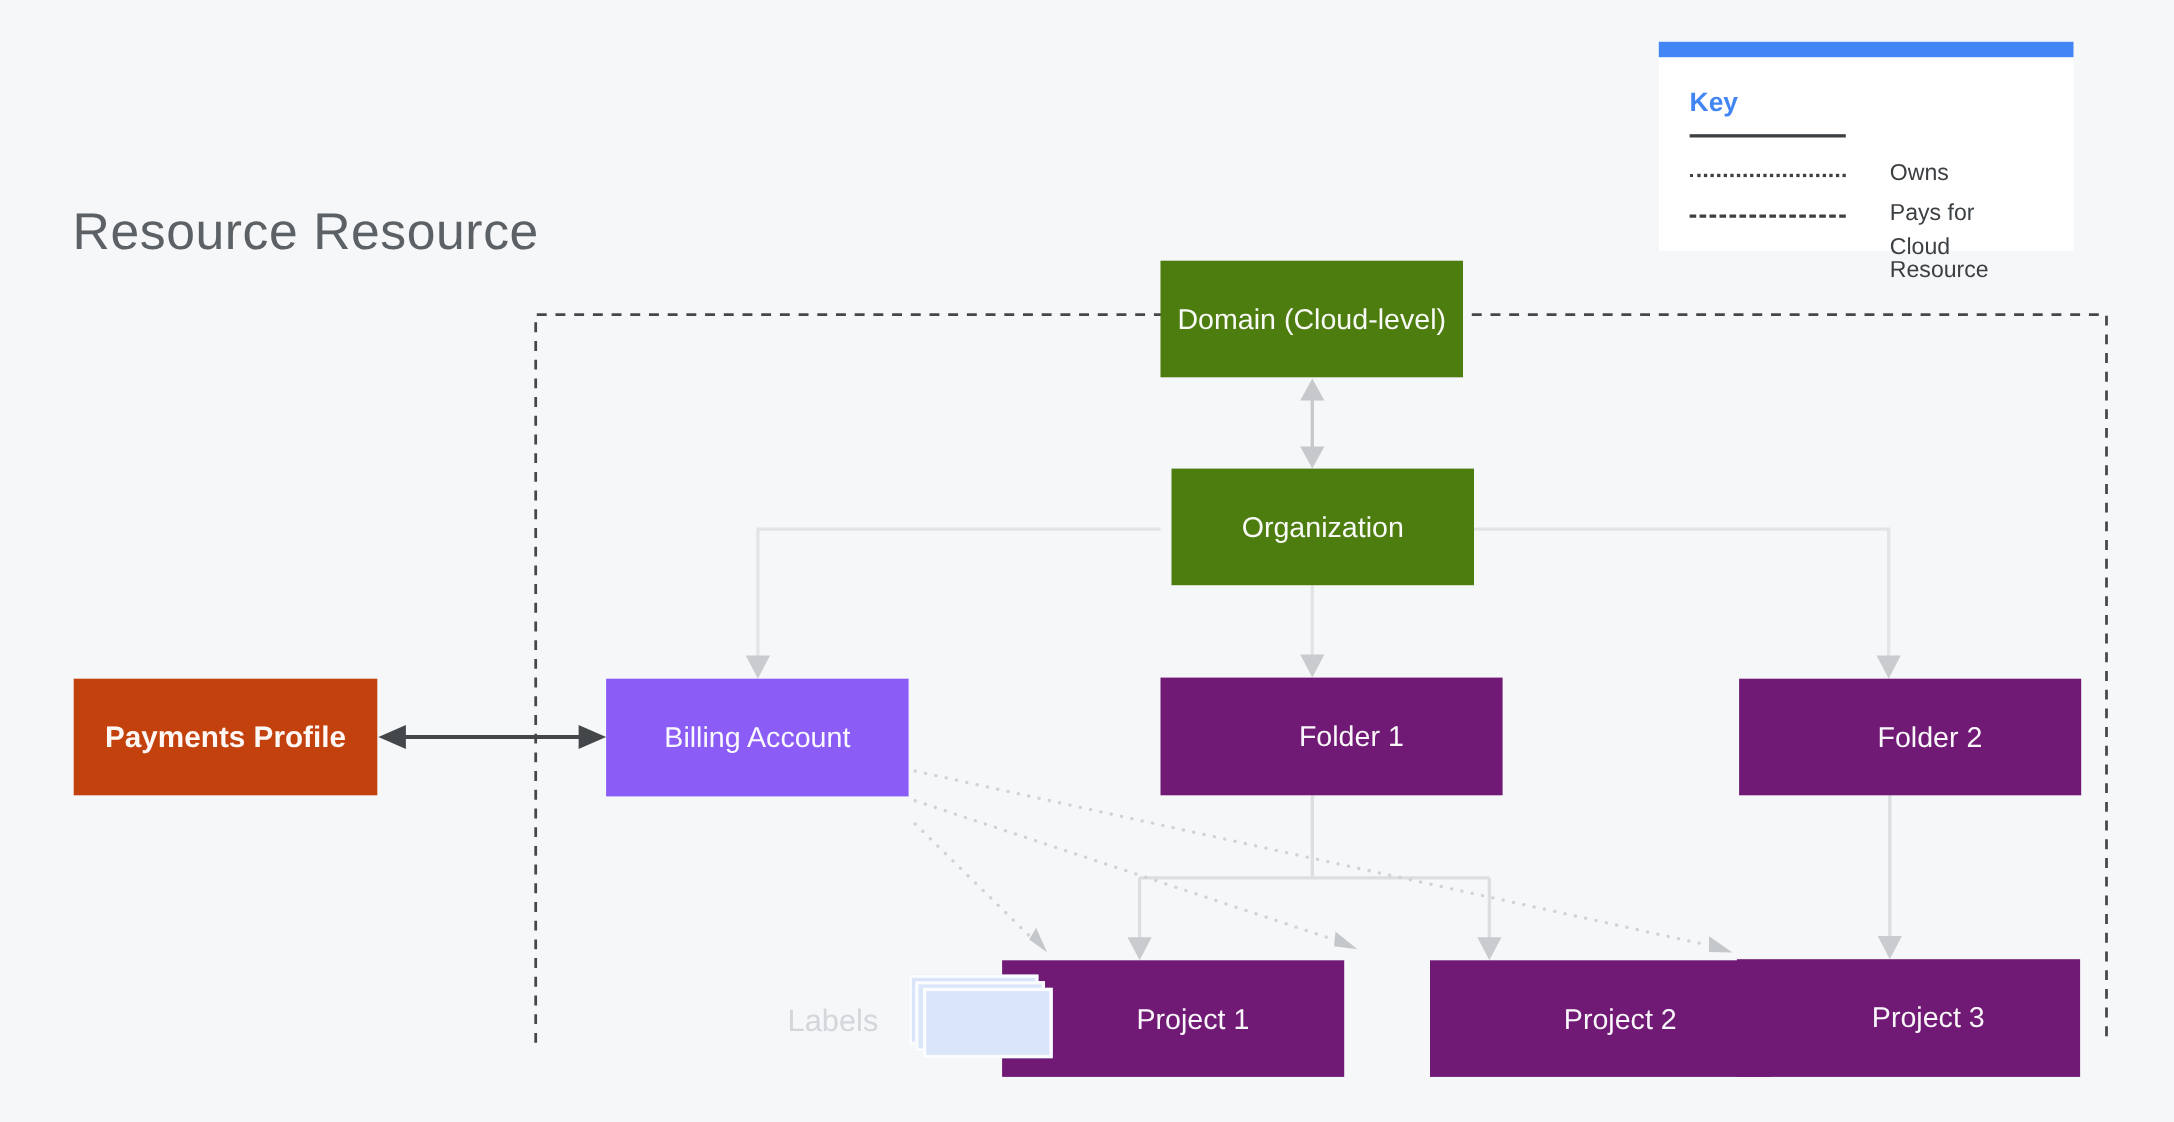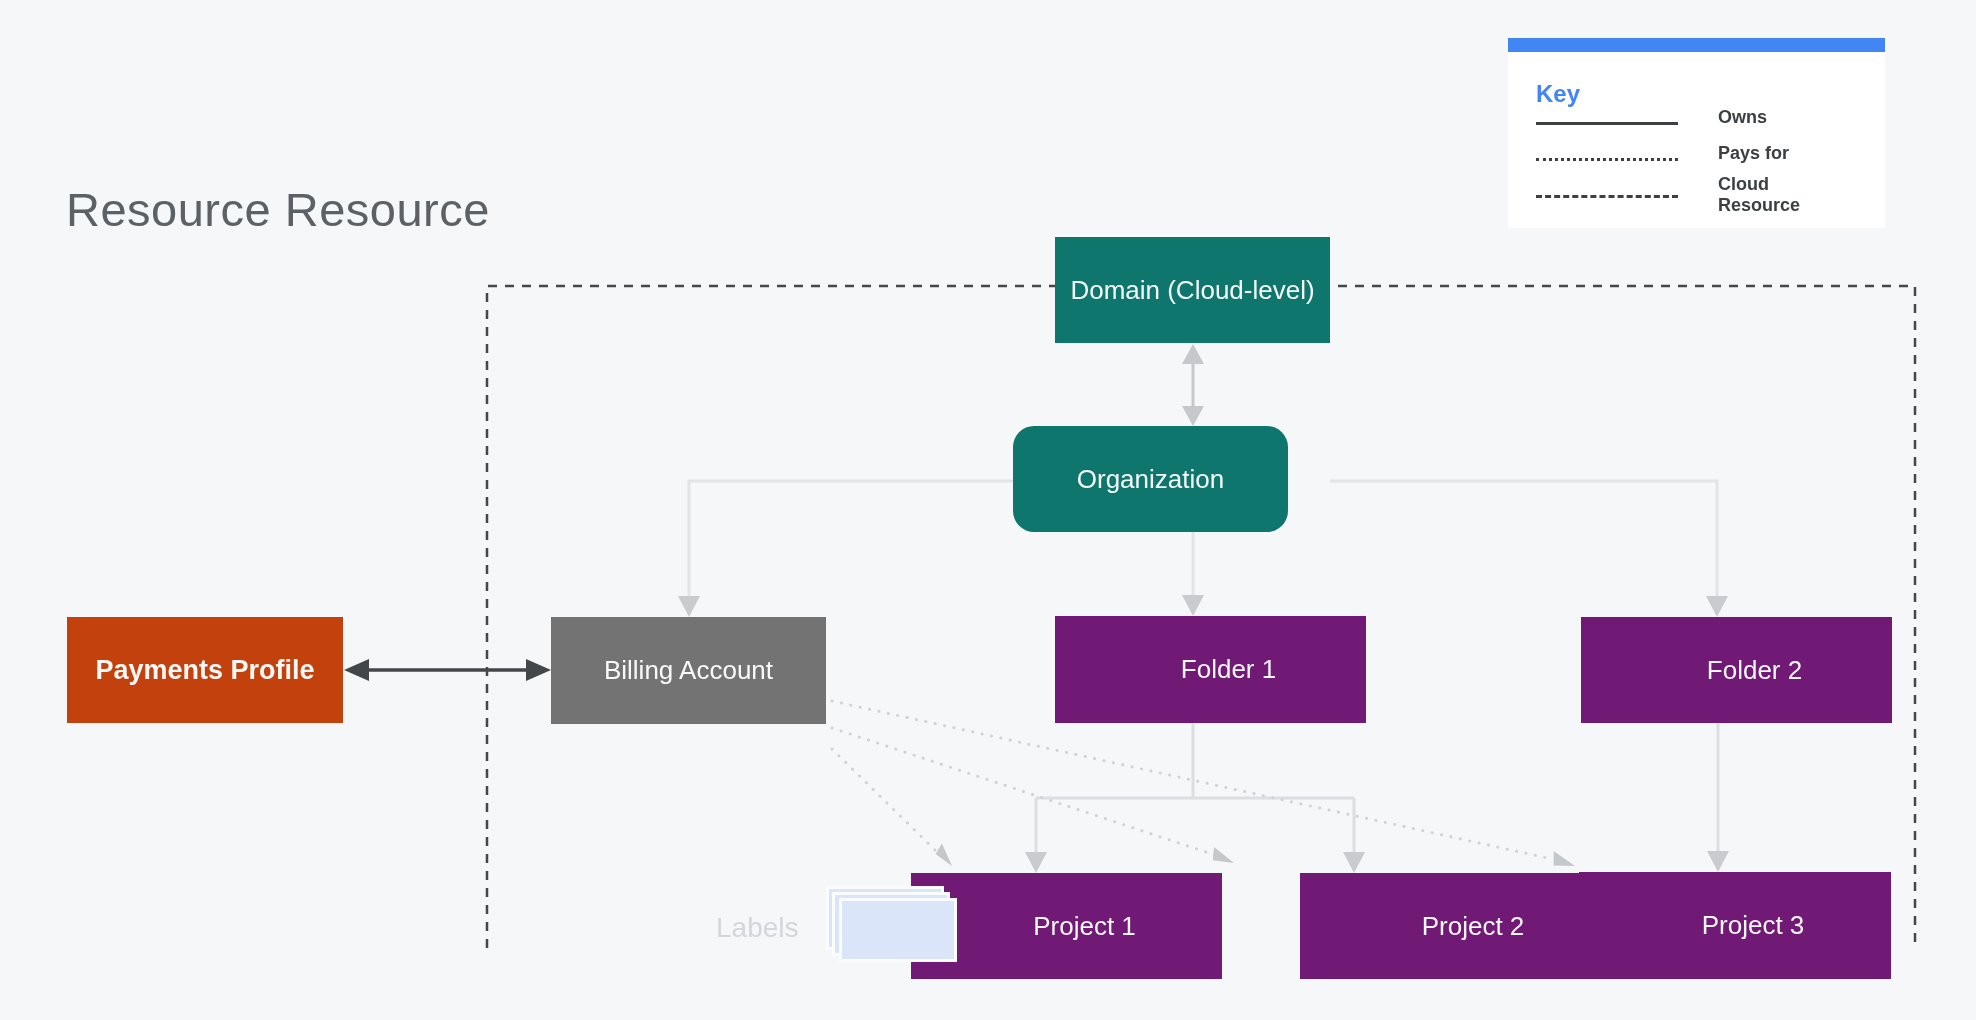--- a/index.html
+++ b/index.html
@@ -13,43 +13,43 @@
   }
 
   
   .legend{position:absolute;left:1508px;top:38px;width:377px;height:190px;background:#ffffff;}
   .legend-bar{position:absolute;left:0;top:0;width:100%;height:14px;background:#4285f4;}
   .legend-title{position:absolute;left:28px;top:42px;font-size:24px;font-weight:700;color:#4285f4;}
   .legend-sample{position:absolute;left:28px;width:142px;height:0;}
   .legend-sample.solid {top:84px; border-top:3px solid  #3c4043;}
   .legend-sample.dotted{top:120px;border-top:3px dotted #3c4043;}
   .legend-sample.dashed{top:157px;border-top:3px dashed #3c4043;}
-  .legend-label{position:absolute;left:210px;font-size:18px;font-weight:700;color:#3c4043;line-height:21px;width:120px;}
+  .legend-label{position:absolute;left:210px;font-size:21px;font-weight:400;color:#3c4043;line-height:21px;width:120px;margin-top:40px;}
   .legend-label.l0{top:69px;}
   .legend-label.l1{top:105px;}
   .legend-label.l2{top:136px;}
 
   
   .layer{position:absolute;left:0;top:0;width:1976px;height:1020px;pointer-events:none;}
   .under{z-index:1;}
   .over{z-index:3;}
 
   
   .node{
     position:absolute;z-index:2;
     display:flex;align-items:center;justify-content:center;
     font-size:26px;color:rgba(255,255,255,0.96);text-align:center;
   }
-  .node.red   {background:#0f766e;}
-  .node.green {background:#737373;}
+  .node.red   {background:#4d7c0f;}
+  .node.green {background:#8b5cf6;}
   .node.blue  {background:#701a75;padding-left:36px;}
   .node.amber {background:#c2410c;font-weight:700;font-size:27px;}
 
   #node-domain      {left:1055px;top:237px;width:275px;height:106px;}
-  #node-organization{left:1013px;top:426px;width:275px;height:106px;border-radius:21px;}
+  #node-organization{left:1065px;top:426px;width:275px;height:106px;}
   #node-payments    {left:67px;  top:617px;width:276px;height:106px;}
   #node-billing     {left:551px; top:617px;width:275px;height:107px;}
   #node-folder1     {left:1055px;top:616px;width:275px;height:107px;}
   #node-folder2     {left:1581px;top:617px;width:275px;height:106px;}
   #node-project1    {left:911px; top:873px;width:275px;height:106px;}
   #node-project2    {left:1300px;top:873px;width:274px;height:106px;}
   #node-project3    {left:1579px;top:872px;width:276px;height:107px;}
 
   
   .labels-caption{position:absolute;left:716px;top:912px;z-index:3;font-size:28px;color:#d3d6da;}

